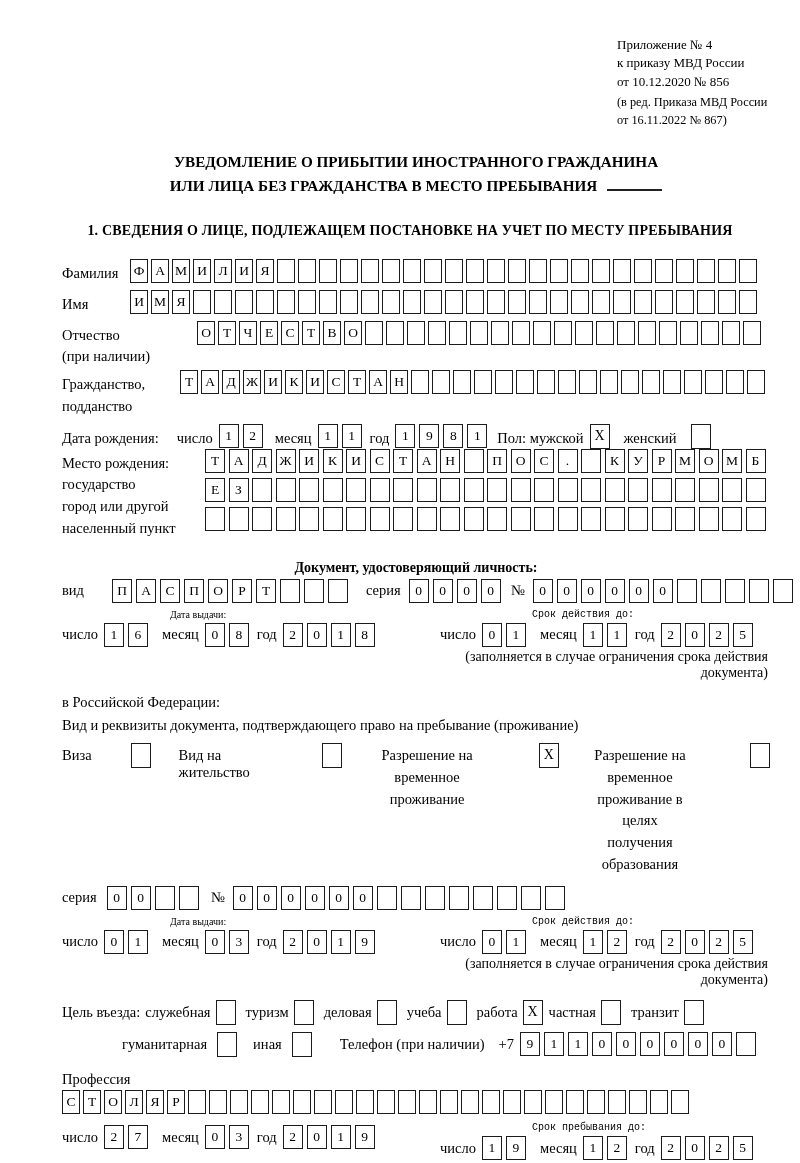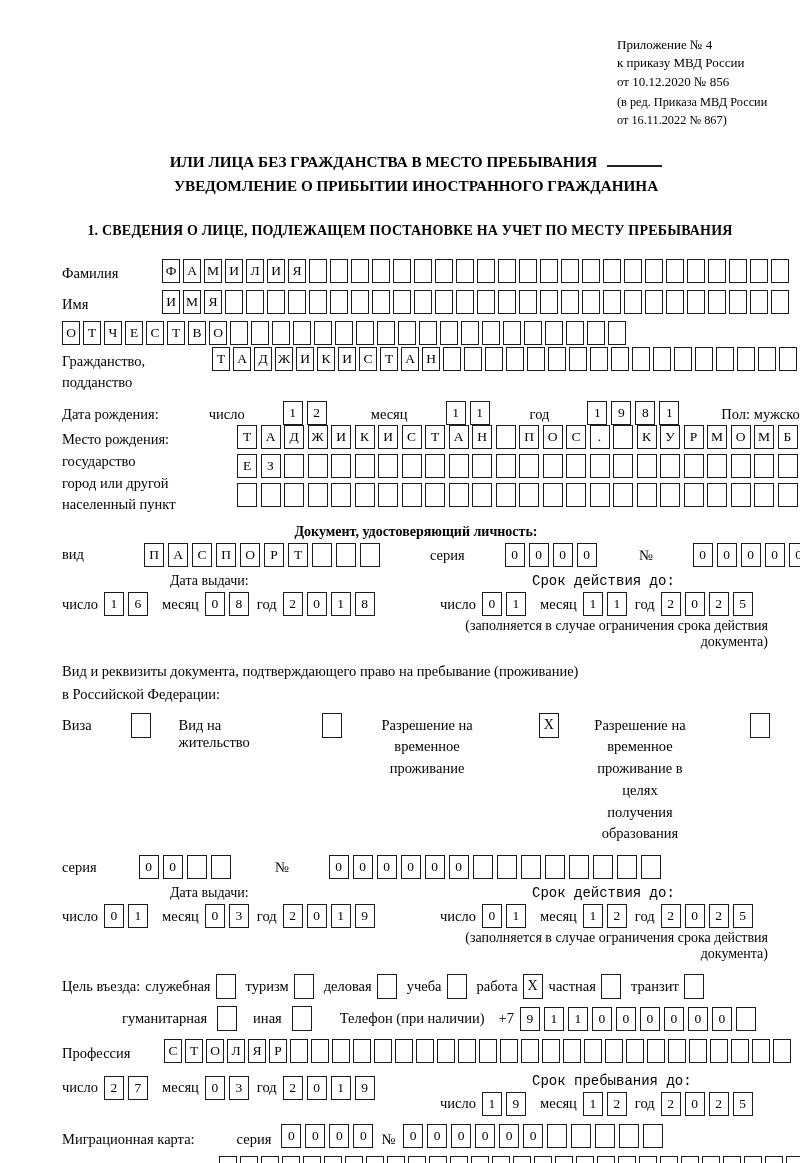--- a/index.html
+++ b/index.html
@@ -27,40 +27,40 @@
     display:inline-block; width:18px; height:24px; border:1.6px solid #1c1c1c;
     margin-right:3px; text-align:center; line-height:21px; font-size:13.5px; flex:none;
   }
   .cells.wide .cell { width:20px; margin-right:3.5px; }
   .cells.lg .cell  { width:20px; margin-right:4px; }
   .checkbox {
     display:inline-block; width:20px; height:25px; border:1.6px solid #1c1c1c;
     text-align:center; line-height:22px; font-size:14px; vertical-align:middle; flex:none;
   }
 
-  .row { display:flex; align-items:flex-start; margin-top:5px;gap:32px; }
+  .row { display:flex; align-items:flex-start; margin-top:5px; }
   .row .lab { flex:none; padding-top:4px; line-height:1.5; }
   .inline-lab { padding:4px 6px 0 0; flex:none; }
 
   .w-surname { width:68px; }
   .w-patron { width:135px; }
   .w-citiz  { width:118px; }
   .w-birthpl{ width:143px; }
   .w-vid    { width:50px; }
   .w-prof   { width:70px; }
   .w-reps   { width:125px; }
 
   .stackrows > .cells { margin-bottom:5px; }
 
-  .center-bold { text-align:center; font-weight:bold; font-size:14px; margin-top:8px; }
+  .center-bold { text-align:center; font-weight:bold; font-size:14px; margin-top:20px; }
 
   .dates { display:flex; margin-top:6px; }
   .dates .dcol-l { width:378px; flex:none; }
   .dates .dcol-r { flex:1; }
-  .dhead { font-size:14px; }
+  .dhead { font-size:10px; }
   .dhead.l { padding-left:108px; }
   .dhead.r { padding-left:92px;font-family:Liberation Mono, monospace; }
   .dgrp { display:flex; align-items:center; margin-top:3px; }
   .dgrp .dl { padding-right:6px; }
   .small-note { font-size:14px; text-align:right; margin-top:2px; padding-right:2px; }
 
   .plain { margin-top:10px; line-height:1.6; }
 
   .cbrow { display:flex; align-items:flex-start; margin-top:6px; }
   .cbitem { display:flex; align-items:flex-start;gap:37px; }
@@ -84,22 +84,22 @@
     <div>к приказу МВД России</div>
     <div>от 10.12.2020 № 856</div>
     <div class="note">
       <div>(в ред. Приказа МВД России</div>
       <div>от 16.11.2022 № 867)</div>
     </div>
   </div>
 
 
   <div class="title">
+    <div>УВЕДОМЛЕНИЕ О ПРИБЫТИИ ИНОСТРАННОГО ГРАЖДАНИНА</div>
     <div><span>ИЛИ ЛИЦА БЕЗ ГРАЖДАНСТВА В МЕСТО ПРЕБЫВАНИЯ</span><span class="blank-line"></span></div>
-    <div>УВЕДОМЛЕНИЕ О ПРИБЫТИИ ИНОСТРАННОГО ГРАЖДАНИНА</div>
   </div>
 
   <div class="section-head">1. СВЕДЕНИЯ О ЛИЦЕ, ПОДЛЕЖАЩЕМ ПОСТАНОВКЕ НА УЧЕТ ПО МЕСТУ ПРЕБЫВАНИЯ</div>
 
   <div class="row" style="margin-top:20px;">
     <div class="lab w-surname">Фамилия</div>
     <div class="cells">
         <span class="cell">Ф</span>
         <span class="cell">А</span>
         <span class="cell">М</span>
@@ -163,20 +163,24 @@
         <span class="cell"></span>
         <span class="cell"></span>
         <span class="cell"></span>
         <span class="cell"></span>
         <span class="cell"></span>
         <span class="cell"></span>
       </div>
   </div>
 
   <div class="row">
+    <div class="lab w-patron">
+      <div>Отчество</div>
+      <div>(при наличии)</div>
+    </div>
     <div class="cells">
         <span class="cell">О</span>
         <span class="cell">Т</span>
         <span class="cell">Ч</span>
         <span class="cell">Е</span>
         <span class="cell">С</span>
         <span class="cell">Т</span>
         <span class="cell">В</span>
         <span class="cell">О</span>
         <span class="cell"></span>
@@ -433,22 +437,22 @@
             <span class="cell">0</span>
             <span class="cell">2</span>
             <span class="cell">5</span>
           </span>
       </div>
       <div class="small-note">(заполняется в случае ограничения срока действия документа)</div>
     </div>
   </div>
 
   <div class="plain">
+    <div>в Российской Федерации:</div>
     <div>Вид и реквизиты документа, подтверждающего право на пребывание (проживание)</div>
-    <div>в Российской Федерации:</div>
   </div>
 
   <div class="cbrow">
     <div class="cbitem">
       <span class="t">Виза</span>
       <span class="checkbox" style="margin-left:2px;"></span>
     </div>
     <div class="cbitem" style="margin-left:28px;">
       <span class="t">Вид на жительство</span>
       <span class="checkbox" style="margin-left:22px;"></span>
@@ -577,21 +581,21 @@
         <span class="cell">0</span>
         <span class="cell">0</span>
         <span class="cell">0</span>
         <span class="cell">0</span>
         <span class="cell">0</span>
         <span class="cell">0</span>
         <span class="cell"></span>
       </span>
   </div>
 
-  <div class="row" style="margin-top:8px;">
+  <div class="row" style="margin-top:8px;flex-direction:column;">
     <div class="lab w-prof">Профессия</div>
     <div class="cells">
         <span class="cell">С</span>
         <span class="cell">Т</span>
         <span class="cell">О</span>
         <span class="cell">Л</span>
         <span class="cell">Я</span>
         <span class="cell">Р</span>
         <span class="cell"></span>
         <span class="cell"></span>

